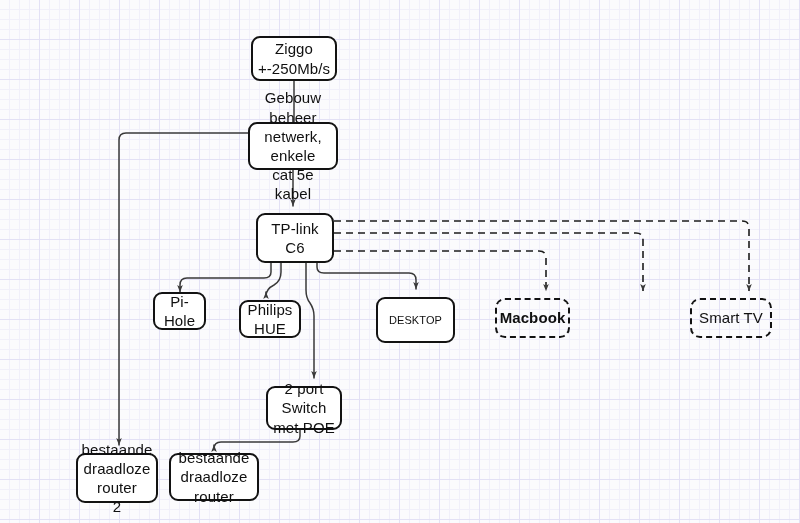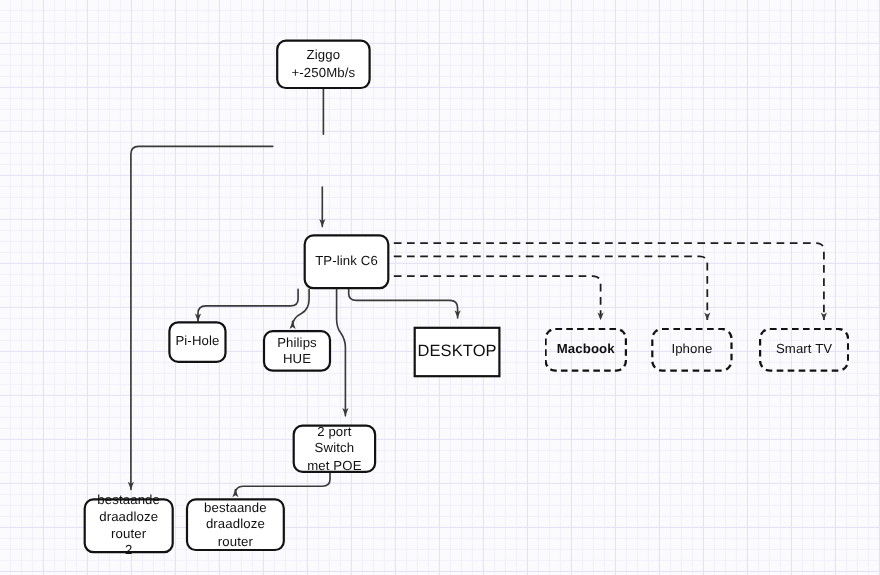--- a/index.html
+++ b/index.html
@@ -34,35 +34,35 @@
     position: absolute;
     box-sizing: border-box;
     background: #ffffff;
     border: 2.2px solid #121212;
     border-radius: 9px;
     display: flex;
     align-items: center;
     justify-content: center;
     text-align: center;
     color: #101010;
-    font-size: 12px;
+    font-size: 15px;
     line-height: 1.28;
     letter-spacing: 0.1px;
     padding: 2px 4px;
     white-space: pre-line;
   }
   .node.wireless {
     border-style: dashed;
     border-width: 2.4px;
     border-radius: 10px;
     background: transparent;
   }
   .node.big {
-    border-radius: 0;
-    font-size: 15px;
+    border-radius: 9px;
+    font-size: 11px;
   }
 </style>
 </head>
 <body>
 
 <div id="canvas">
 
   <svg id="wires" viewBox="0 0 800 523" width="800" height="523">
     <defs>
       <marker id="arrow" markerWidth="9" markerHeight="9" refX="7.4" refY="3.2" orient="auto" markerUnits="userSpaceOnUse">
@@ -97,26 +97,28 @@
       <path d="M334,221 L742,221 Q749,221 749,228 L749,291" marker-end="url(#arrow-left)"></path>
 
       <path d="M334,233 L636,233 Q643,233 643,240 L643,291" marker-end="url(#arrow-left)"></path>
 
       <path d="M334,251 L539,251 Q546,251 546,258 L546,291" marker-end="url(#arrow-left)"></path>
     </g>
   </svg>
 
   <div class="node" style="left: 251px; top: 36px; width: 86px; height: 45px;">Ziggo
 +-250Mb/s</div>
-  <div class="node" style="left: 256px; top: 213px; width: 78px; height: 50px; margin-left: 20px;">TP-link C6</div>
+  <div class="node" style="left: 248px; top: 122px; width: 90px; height: 48px;">Gebouw beheer
+netwerk, enkele
+cat 5e kabel</div>
+  <div class="node" style="left: 256px; top: 213px; width: 78px; height: 50px;">TP-link C6</div>
   <div class="node" style="left: 153px; top: 292px; width: 53px; height: 38px;">Pi-Hole</div>
   <div class="node" style="left: 239px; top: 300px; width: 62px; height: 38px;">Philips HUE</div>
   <div class="node big" style="left: 376px; top: 297px; width: 79px; height: 46px;">DESKTOP</div>
   <div class="node wireless" style="left: 495px; top: 298px; width: 75px; height: 40px; font-weight: bold;">Macbook</div>
-  <div class="node wireless" style="left: 592px; top: 298px; width: 74px; height: 40px;">Iphone</div>
   <div class="node wireless" style="left: 690px; top: 298px; width: 82px; height: 40px;">Smart TV</div>
   <div class="node" style="left: 266px; top: 386px; width: 76px; height: 44px;">2 port Switch
 met POE</div>
   <div class="node" style="left: 76px; top: 453px; width: 82px; height: 50px;">bestaande
 draadloze router
 2</div>
   <div class="node" style="left: 169px; top: 453px; width: 90px; height: 48px;">bestaande
 draadloze router</div>
 
 </div>

